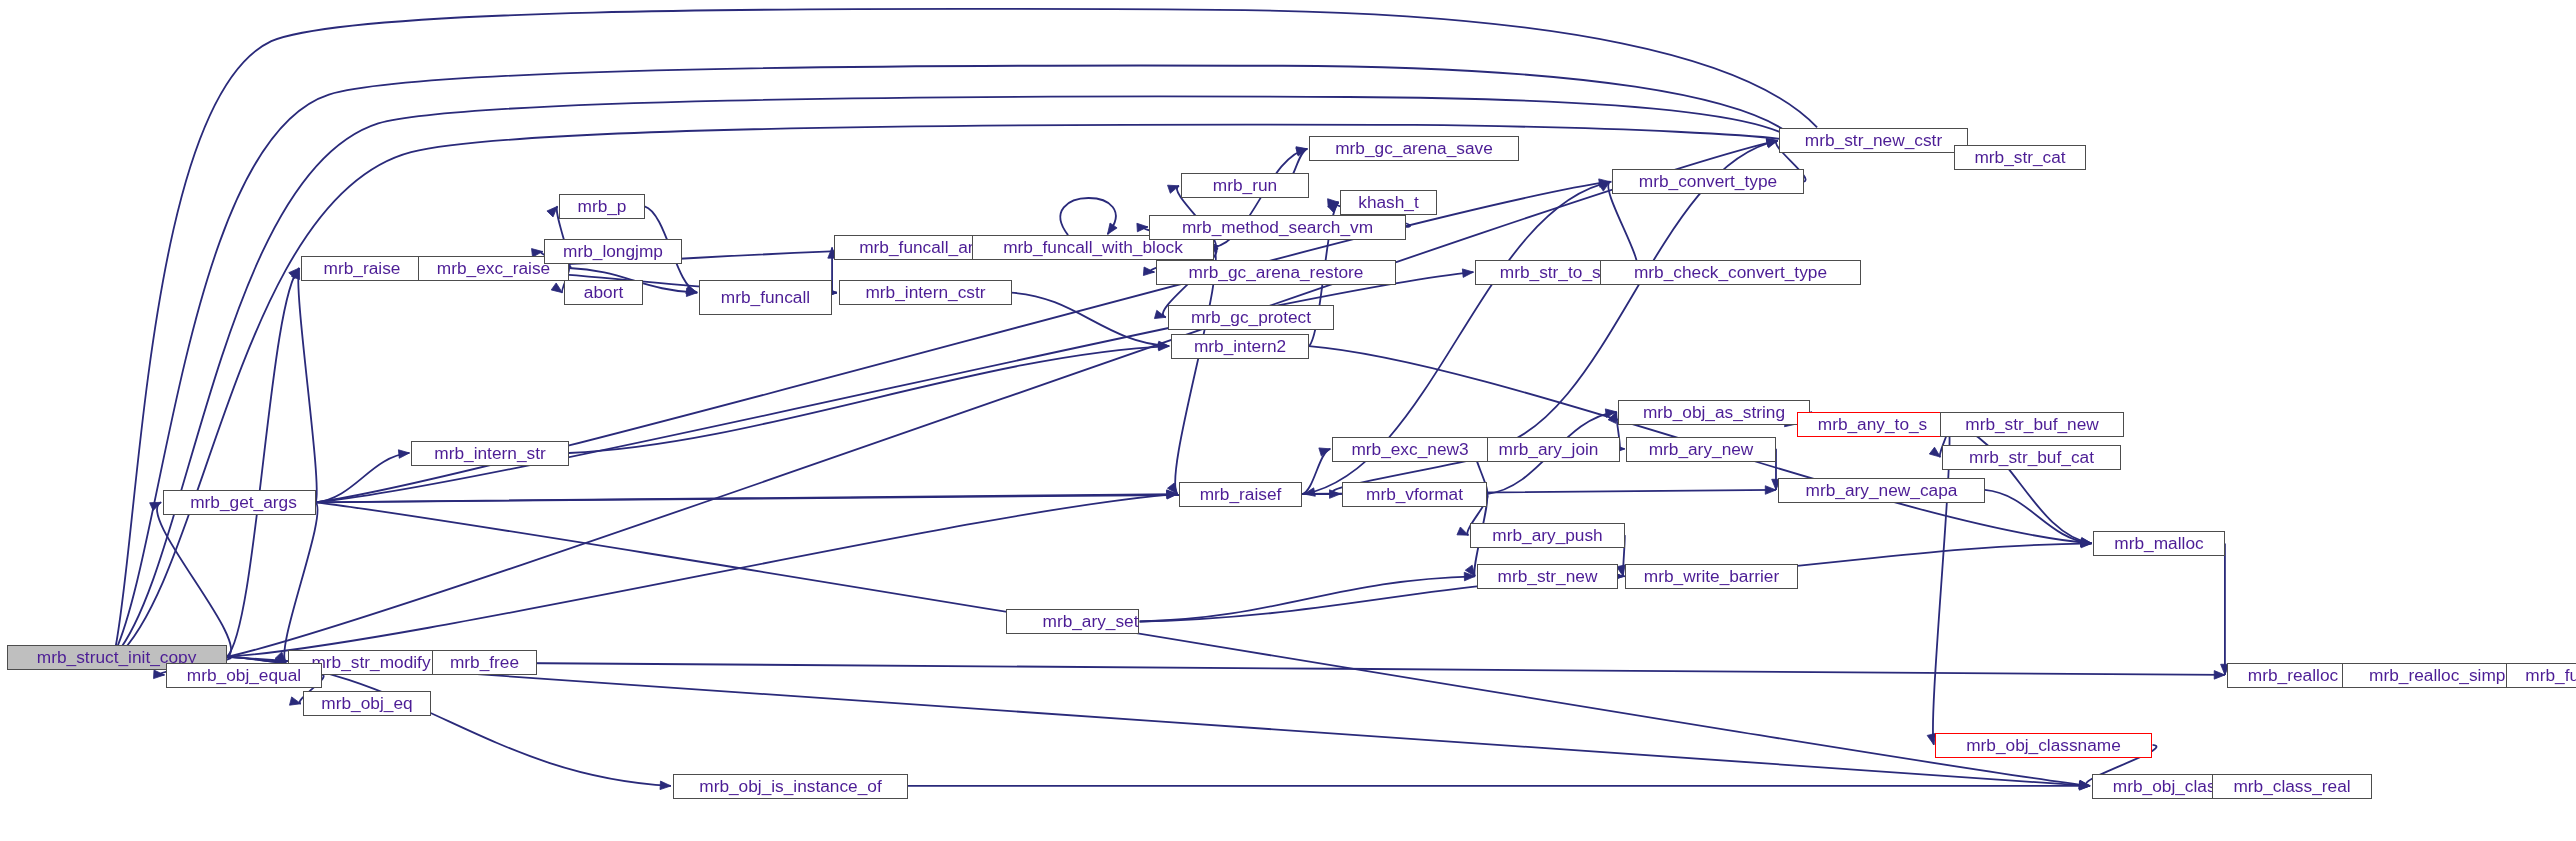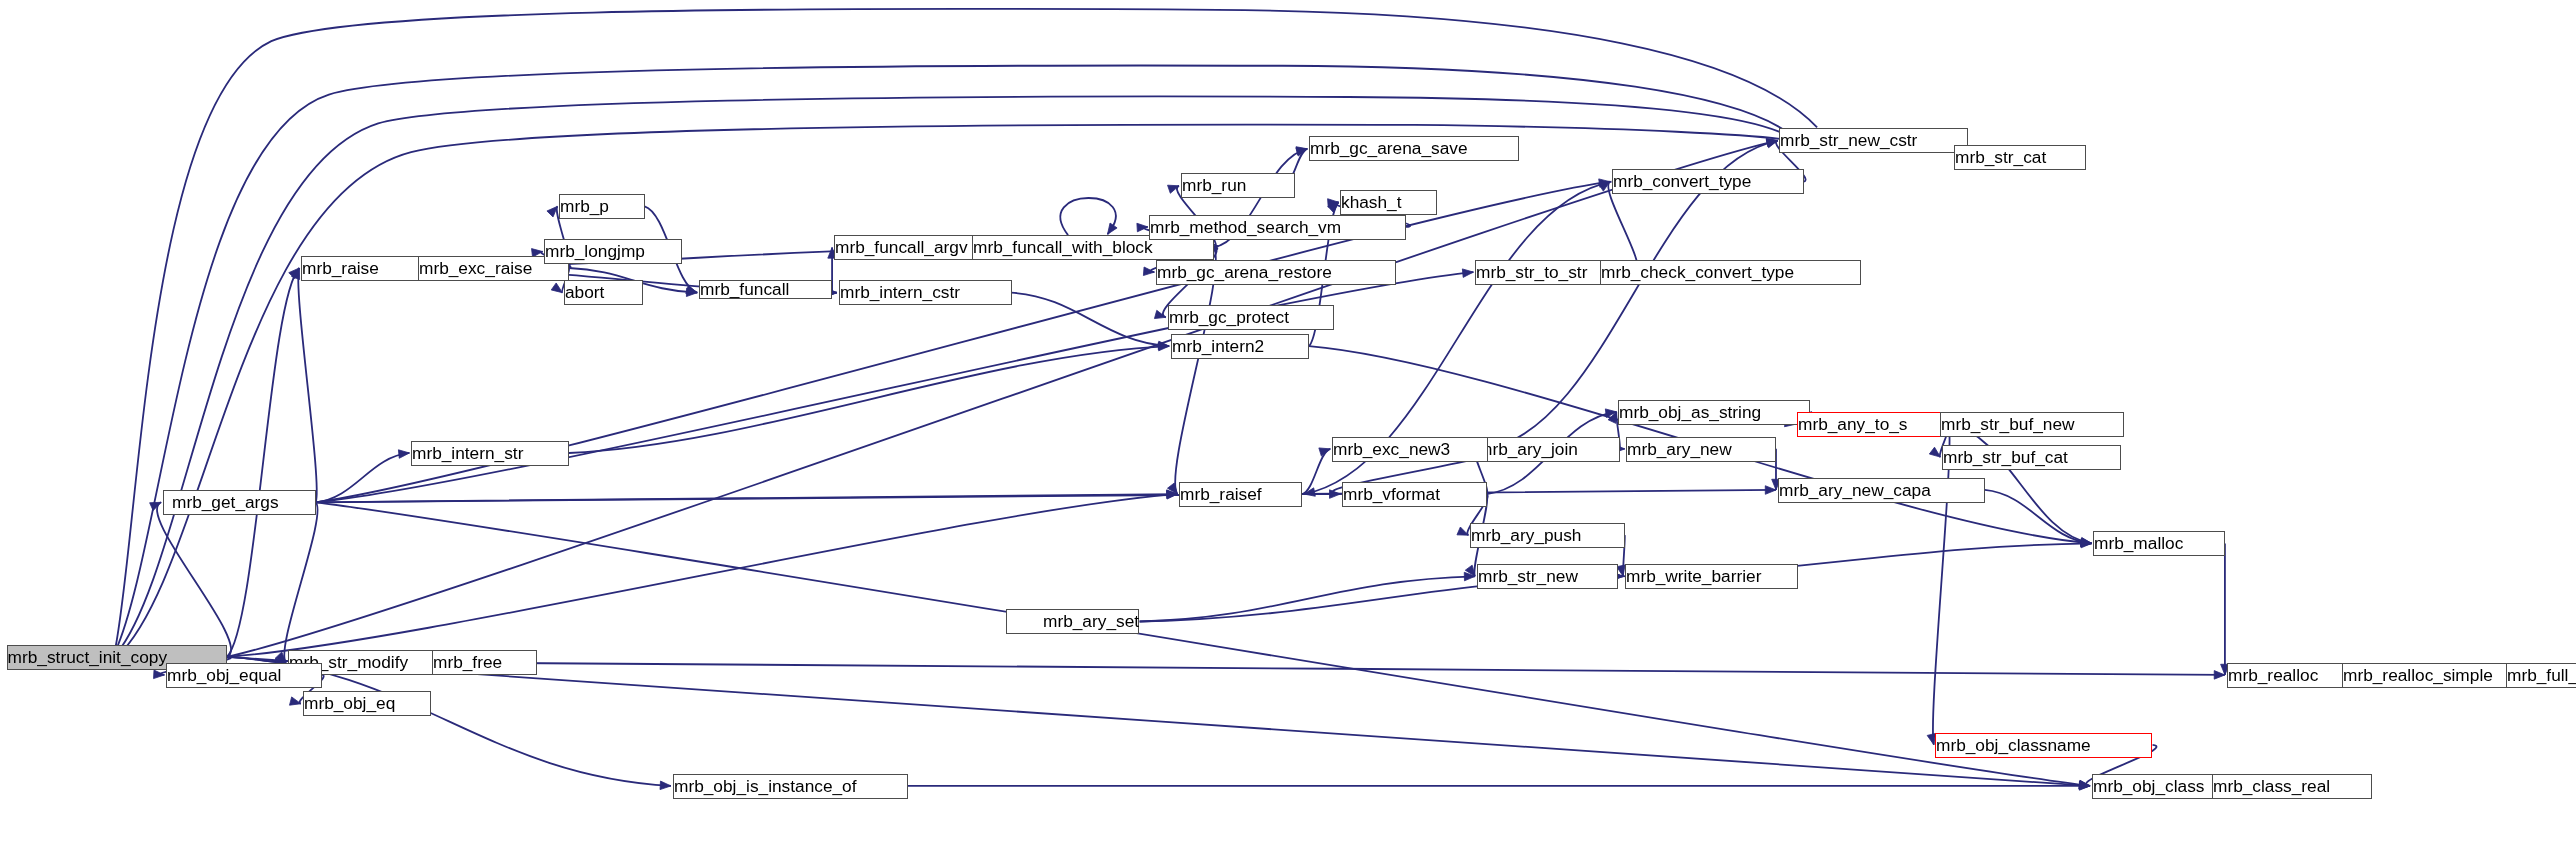--- a/index.html
+++ b/index.html
@@ -1,22 +1,22 @@
 <!DOCTYPE html>
 <html style="font-size:13px"><head>
 <meta charset="utf-8">
 <style>
   html,body{margin:0;padding:0;background:#ffffff;}
   body{font-family:"Liberation Sans", sans-serif;}
   #canvas{position:relative;width:2576px;height:841px;background:#ffffff;overflow:hidden;}
   svg#graph{position:absolute;left:0;top:0;width:2576px;height:841px;}
   .edge{fill:none;stroke:#2a2a7a;stroke-width:2.2;}
   .arrow{fill:#2a2a7a;stroke:#2a2a7a;stroke-width:1;}
-  .nodebox{position:absolute;box-sizing:border-box;display:flex;align-items:center;justify-content:flex-start;
-           background:#ffffff;border:1.6px solid #4d4d4d;color:#000000;font-size:17.3px;line-height:1;white-space:nowrap;}
+  .nodebox{position:absolute;box-sizing:border-box;display:flex;align-items:center;justify-content:center;
+           background:#ffffff;border:1.6px solid #4d4d4d;color:#4c1d95;font-size:17.3px;line-height:1;white-space:nowrap;}
   .nodebox.root{background:#bfbfbf;border-color:#4d4d4d;}
   .nodebox.hl{border-color:#ff0000;border-width:1.6px;background:#ffffff;}
 </style>
 </head>
 <body>
 
 <div id="canvas">
   <svg id="graph" viewBox="0 0 3133 1023" preserveAspectRatio="none" xmlns="http://www.w3.org/2000/svg">
     <g id="edge-layer">
         <path d="M 276 799 C 312.96 761.16, 327.04 363.84000000000003, 364 326" class="edge"></path>
@@ -189,36 +189,36 @@
     </div>
     <div class="nodebox" style="left: 559px; top: 194px; width: 86px; height: 25px;">
       <span>mrb_p</span>
     </div>
     <div class="nodebox" style="left: 544px; top: 239px; width: 138px; height: 25px;">
       <span>mrb_longjmp</span>
     </div>
     <div class="nodebox" style="left: 564px; top: 280px; width: 79px; height: 25px;">
       <span>abort</span>
     </div>
-    <div class="nodebox" style="left: 699px; top: 280px; width: 133px; height: 19px;">
+    <div class="nodebox" style="left: 699px; top: 280px; width: 133px; height: 35px;">
       <span>mrb_funcall</span>
     </div>
     <div class="nodebox" style="left: 834px; top: 235px; width: 183px; height: 25px;">
       <span>mrb_funcall_argv</span>
     </div>
     <div class="nodebox" style="left: 839px; top: 280px; width: 173px; height: 25px;">
       <span>mrb_intern_cstr</span>
     </div>
     <div class="nodebox" style="left: 972px; top: 235px; width: 242px; height: 25px;">
       <span>mrb_funcall_with_block</span>
     </div>
     <div class="nodebox" style="left: 1309px; top: 136px; width: 210px; height: 25px;">
       <span>mrb_gc_arena_save</span>
     </div>
-    <div class="nodebox" style="left: 1181px; top: 173px; width: 114px; height: 25px;">
+    <div class="nodebox" style="left: 1181px; top: 173px; width: 128px; height: 25px;">
       <span>mrb_run</span>
     </div>
     <div class="nodebox" style="left: 1340px; top: 190px; width: 97px; height: 25px;">
       <span>khash_t</span>
     </div>
     <div class="nodebox" style="left: 1149px; top: 215px; width: 257px; height: 25px;">
       <span>mrb_method_search_vm</span>
     </div>
     <div class="nodebox" style="left: 1156px; top: 260px; width: 240px; height: 25px;">
       <span>mrb_gc_arena_restore</span>

